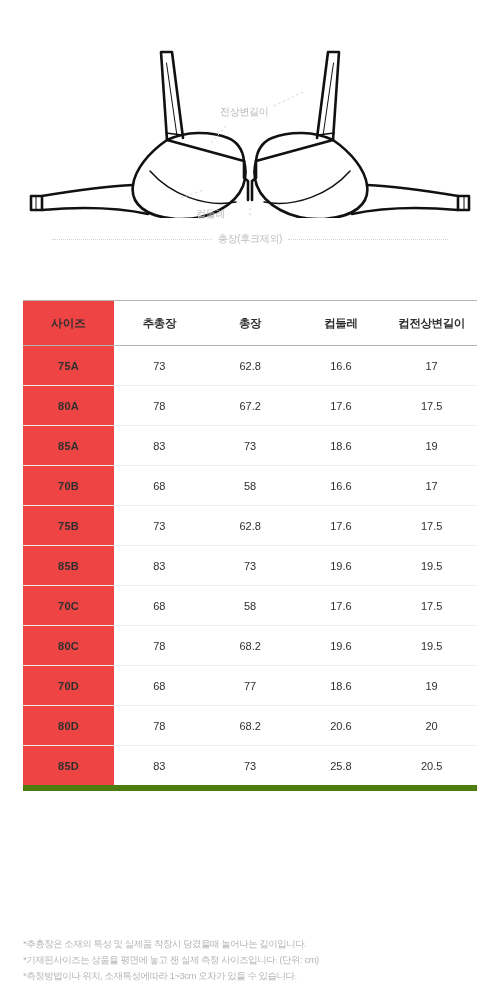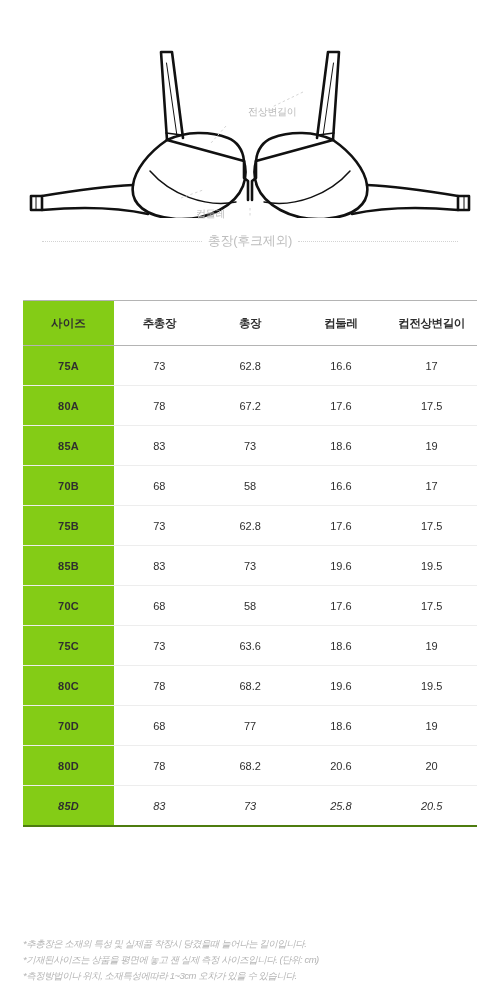--- a/index.html
+++ b/index.html
@@ -30,21 +30,21 @@
     height: 200px;
   }
   .diagram-label {
     position: absolute;
     color: #b9b9b9;
     font-size: 10px;
     letter-spacing: -0.3px;
     white-space: nowrap;
   }
   #label-front-top-length {
-    left: 248px;
+    left: 220px;
     top: 105px;
   }
   #label-cup-circumference {
     left: 196px;
     top: 207px;
   }
   #label-total-length-wrap {
     position: absolute;
     left: 0;
     top: 232px;
@@ -53,21 +53,21 @@
     align-items: center;
     justify-content: center;
   }
   .dotline {
     height: 0;
     border-top: 1px dotted #d3d3d3;
     flex: 0 0 160px;
   }
   #label-total-length {
     color: #bdbdbd;
-    font-size: 13px;
+    font-size: 10px;
     letter-spacing: -0.3px;
     padding: 0 6px;
     white-space: nowrap;
   }
 
   
   #size-table-wrap {
     position: absolute;
     left: 23px;
     top: 300px;
@@ -90,43 +90,41 @@
   table#size-table thead th {
     font-size: 11.5px;
     font-weight: bold;
     letter-spacing: -0.4px;
     border-top: 1px solid #b4b4b4;
     border-bottom: 1px solid #b4b4b4;
     height: 44px;
   }
   table#size-table .col-size {
     width: 91px;
-    background: #84cc16;
+    background: #ef4444;
     font-weight: bold;
     letter-spacing: 0.2px;
   }
   table#size-table tbody tr:last-child td {
-    border-bottom: 2px solid #4d7c0f;
-    font-style: italic;
+    border-bottom: 6px solid #4d7c0f;
   }
 
   
   #footnotes {
     position: absolute;
     left: 23px;
     top: 936px;
     width: 454px;
   }
   .footnote {
     font-size: 9.5px;
     color: #b5b5b5;
     letter-spacing: -0.5px;
     line-height: 16px;
     white-space: nowrap;
-    font-style: italic;
   }
 </style>
 </head>
 <body>
 
 <div id="diagram-section">
 
   <svg id="bra-illustration" viewBox="0 0 500 200">
     <g fill="none" stroke="#111111" stroke-width="2.6" stroke-linejoin="round" stroke-linecap="round">
 
@@ -233,27 +231,20 @@
           <td>19.5</td>
         </tr>
         <tr>
           <td class="col-size">70C</td>
           <td>68</td>
           <td>58</td>
           <td>17.6</td>
           <td>17.5</td>
         </tr>
         <tr>
-          <td class="col-size">75C</td>
-          <td>73</td>
-          <td>63.6</td>
-          <td>18.6</td>
-          <td>19</td>
-        </tr>
-        <tr>
           <td class="col-size">80C</td>
           <td>78</td>
           <td>68.2</td>
           <td>19.6</td>
           <td>19.5</td>
         </tr>
         <tr>
           <td class="col-size">70D</td>
           <td>68</td>
           <td>77</td>

